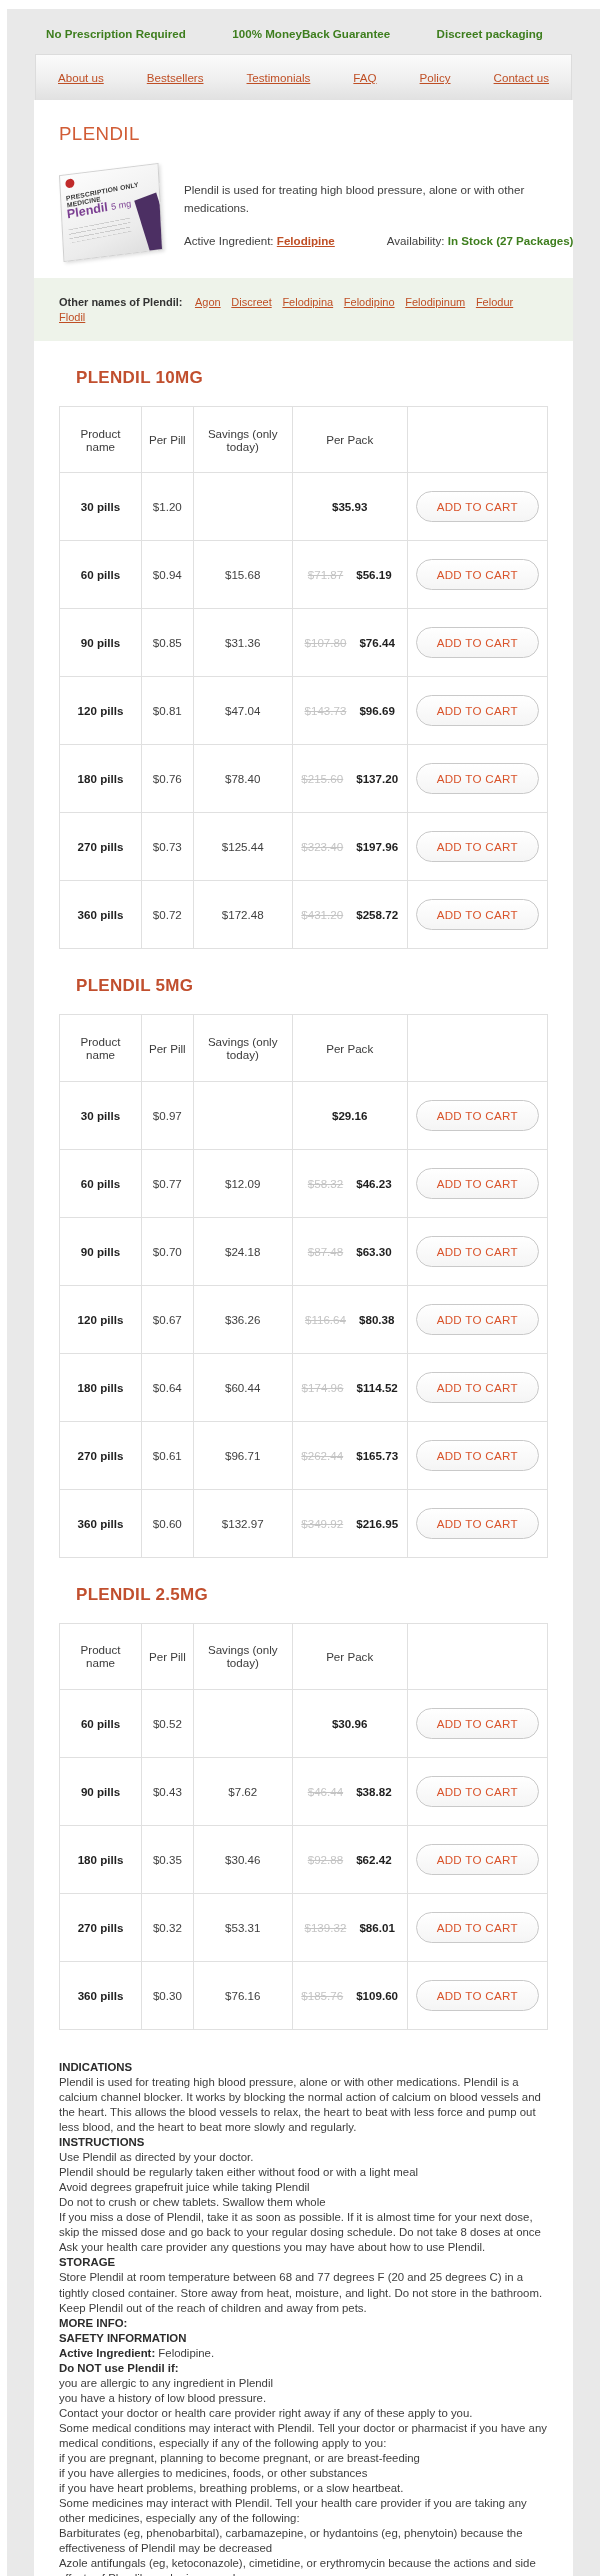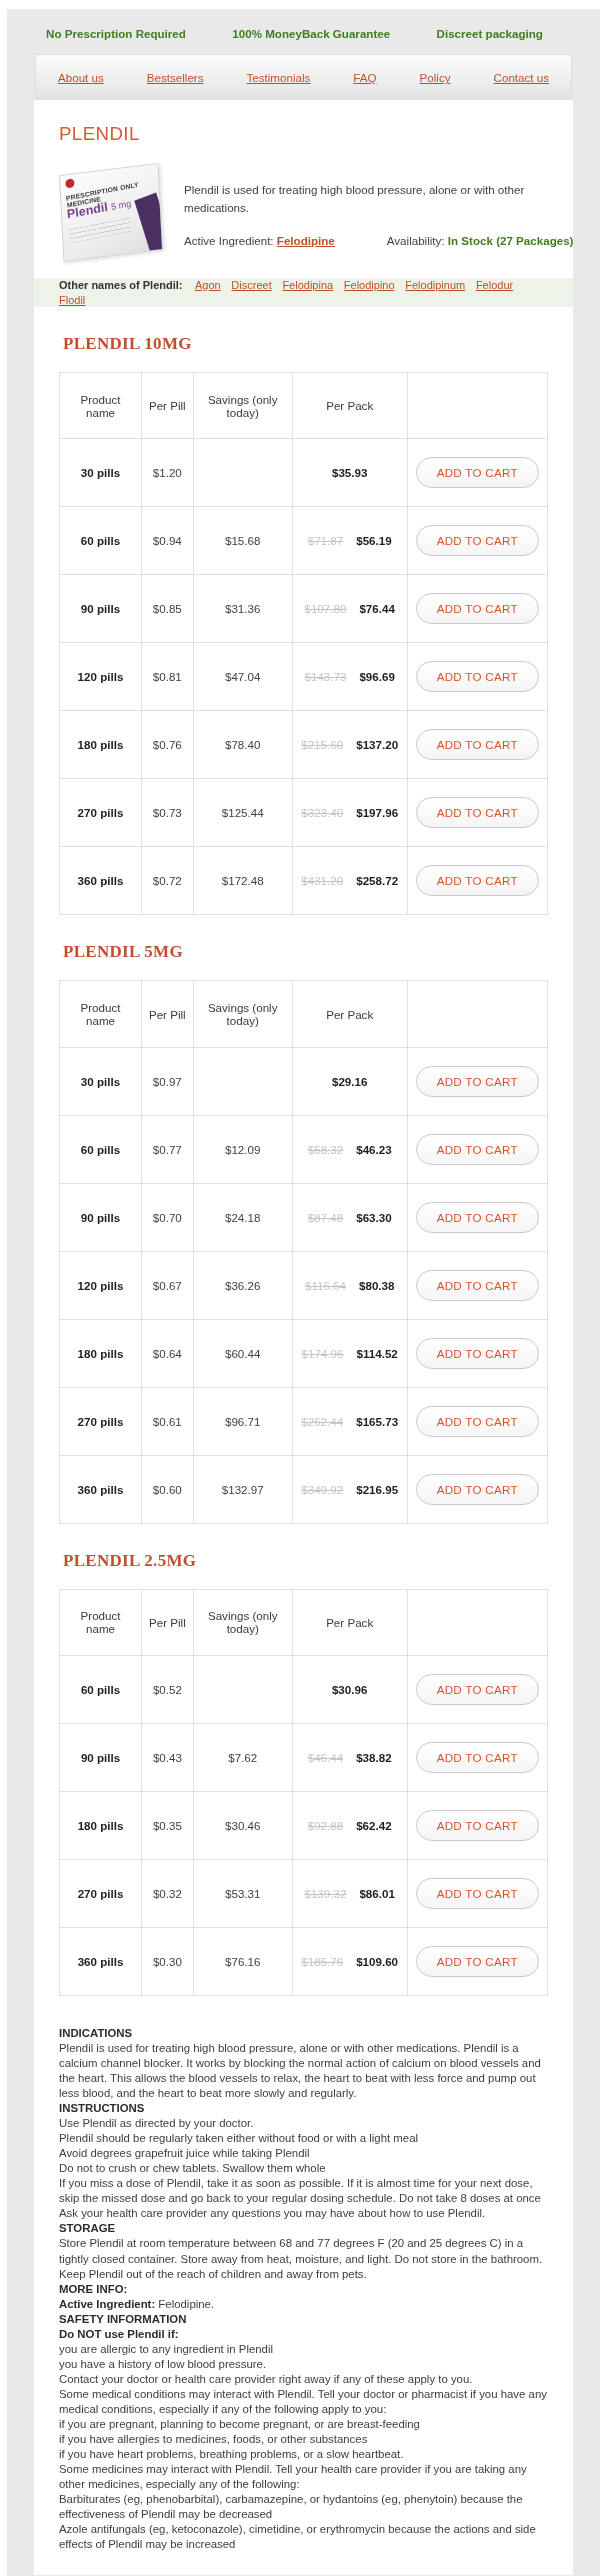--- a/index.html
+++ b/index.html
@@ -36,26 +36,26 @@
                   background:repeating-linear-gradient(180deg,#bdbdbd 0 0.9px, transparent 0.9px 4.5px); transform:rotate(-4deg); opacity:0.7;}
   .pillbox .stripe{position:absolute; right:-5.3px; bottom:-7.1px; width:23px; height:62px; background:#4c2f63; transform:rotate(-14deg);}
 
   .prod-info{font-size:11.6px; color:#3f3f3f; line-height:1.5; padding-top:18px;}
   .prod-desc{margin-bottom:16px; max-width:374px;}
   .meta-row{display:flex; gap:52px; white-space:nowrap;}
   .meta-row .lbl{color:#3f3f3f;}
   a.ingredient{color:#bf4e24; font-weight:bold; text-decoration:underline; cursor:pointer;}
   .instock{color:#3e7e1e; font-weight:bold;}
 
-  .othernames{background:#eef3ea; margin:14.2px -25px 0 -25px; padding:1px 25px; font-size:11px;
+  .othernames{background:#eef3ea; margin:14.2px -25px 0 -25px; padding:18px 25px; font-size:11px;
               color:#333; display:flex; flex-wrap:wrap; gap:3.6px 10.7px; align-items:center;}
   .othernames .on-label{font-weight:bold; margin-right:1.8px;}
   .othernames a{color:#bf4e24; text-decoration:underline; cursor:pointer;}
 
-  .dose-title{color:#c14f2e; font-size:17px; font-weight:bold; margin:27px 0 18px 4px; letter-spacing:0.3px;font-family:Liberation Serif, serif;}
+  .dose-title{color:#c14f2e; font-size:17px; font-weight:bold; margin:27px 0 18px 17px; letter-spacing:0.3px;}
 
   table.price{width:100%; border-collapse:collapse; font-size:11.6px; color:#3f3f3f;}
   table.price th, table.price td{border:0.9px solid #e0e0e0; text-align:center; padding:18px 5.3px;}
   table.price th{font-weight:normal; color:#3b3b3b; padding:19.6px 5.3px;}
   td.c-pills{text-align:left; padding-left:14.2px; font-weight:bold; color:#1f1f1f; width:98px;}
   th.h-pills{width:98px;} th.h-pill{width:50px;} th.h-sav{width:129px;} th.h-pack{width:109px;} th.h-btn{width:134px;}
   .old{color:#c4c4c4; text-decoration:line-through; margin-right:13px;}
   .new{font-weight:bold; color:#1f1f1f;}
   .cart-btn{display:inline-block; min-width:123px; padding:8px 10.7px; border:0.9px solid #c9c9c9; border-radius:16px;
             background:linear-gradient(180deg,#ffffff,#f5f5f5); color:#d9532a; font-size:11.6px;
@@ -308,22 +308,22 @@
         <div class="iline"><b>INSTRUCTIONS</b></div>
         <div class="iline">Use Plendil as directed by your doctor.</div>
         <div class="iline">Plendil should be regularly taken either without food or with a light meal</div>
         <div class="iline">Avoid degrees grapefruit juice while taking Plendil</div>
         <div class="iline">Do not to crush or chew tablets. Swallow them whole</div>
         <div class="iline">If you miss a dose of Plendil, take it as soon as possible. If it is almost time for your next dose, skip the missed dose and go back to your regular dosing schedule. Do not take 8 doses at once</div>
         <div class="iline">Ask your health care provider any questions you may have about how to use Plendil.</div>
         <div class="iline"><b>STORAGE</b></div>
         <div class="iline">Store Plendil at room temperature between 68 and 77 degrees F (20 and 25 degrees C) in a tightly closed container. Store away from heat, moisture, and light. Do not store in the bathroom. Keep Plendil out of the reach of children and away from pets.</div>
         <div class="iline"><b>MORE INFO:</b></div>
+        <div class="iline"><b>SAFETY INFORMATION</b></div>
         <div class="iline"><b>Active Ingredient:</b> Felodipine.</div>
-        <div class="iline"><b>SAFETY INFORMATION</b></div>
         <div class="iline"><b>Do NOT use Plendil if:</b></div>
         <div class="iline">you are allergic to any ingredient in Plendil</div>
         <div class="iline">you have a history of low blood pressure.</div>
         <div class="iline">Contact your doctor or health care provider right away if any of these apply to you.</div>
         <div class="iline">Some medical conditions may interact with Plendil. Tell your doctor or pharmacist if you have any medical conditions, especially if any of the following apply to you:</div>
         <div class="iline">if you are pregnant, planning to become pregnant, or are breast-feeding</div>
         <div class="iline">if you have allergies to medicines, foods, or other substances</div>
         <div class="iline">if you have heart problems, breathing problems, or a slow heartbeat.</div>
         <div class="iline">Some medicines may interact with Plendil. Tell your health care provider if you are taking any other medicines, especially any of the following:</div>
         <div class="iline">Barbiturates (eg, phenobarbital), carbamazepine, or hydantoins (eg, phenytoin) because the effectiveness of Plendil may be decreased</div>

